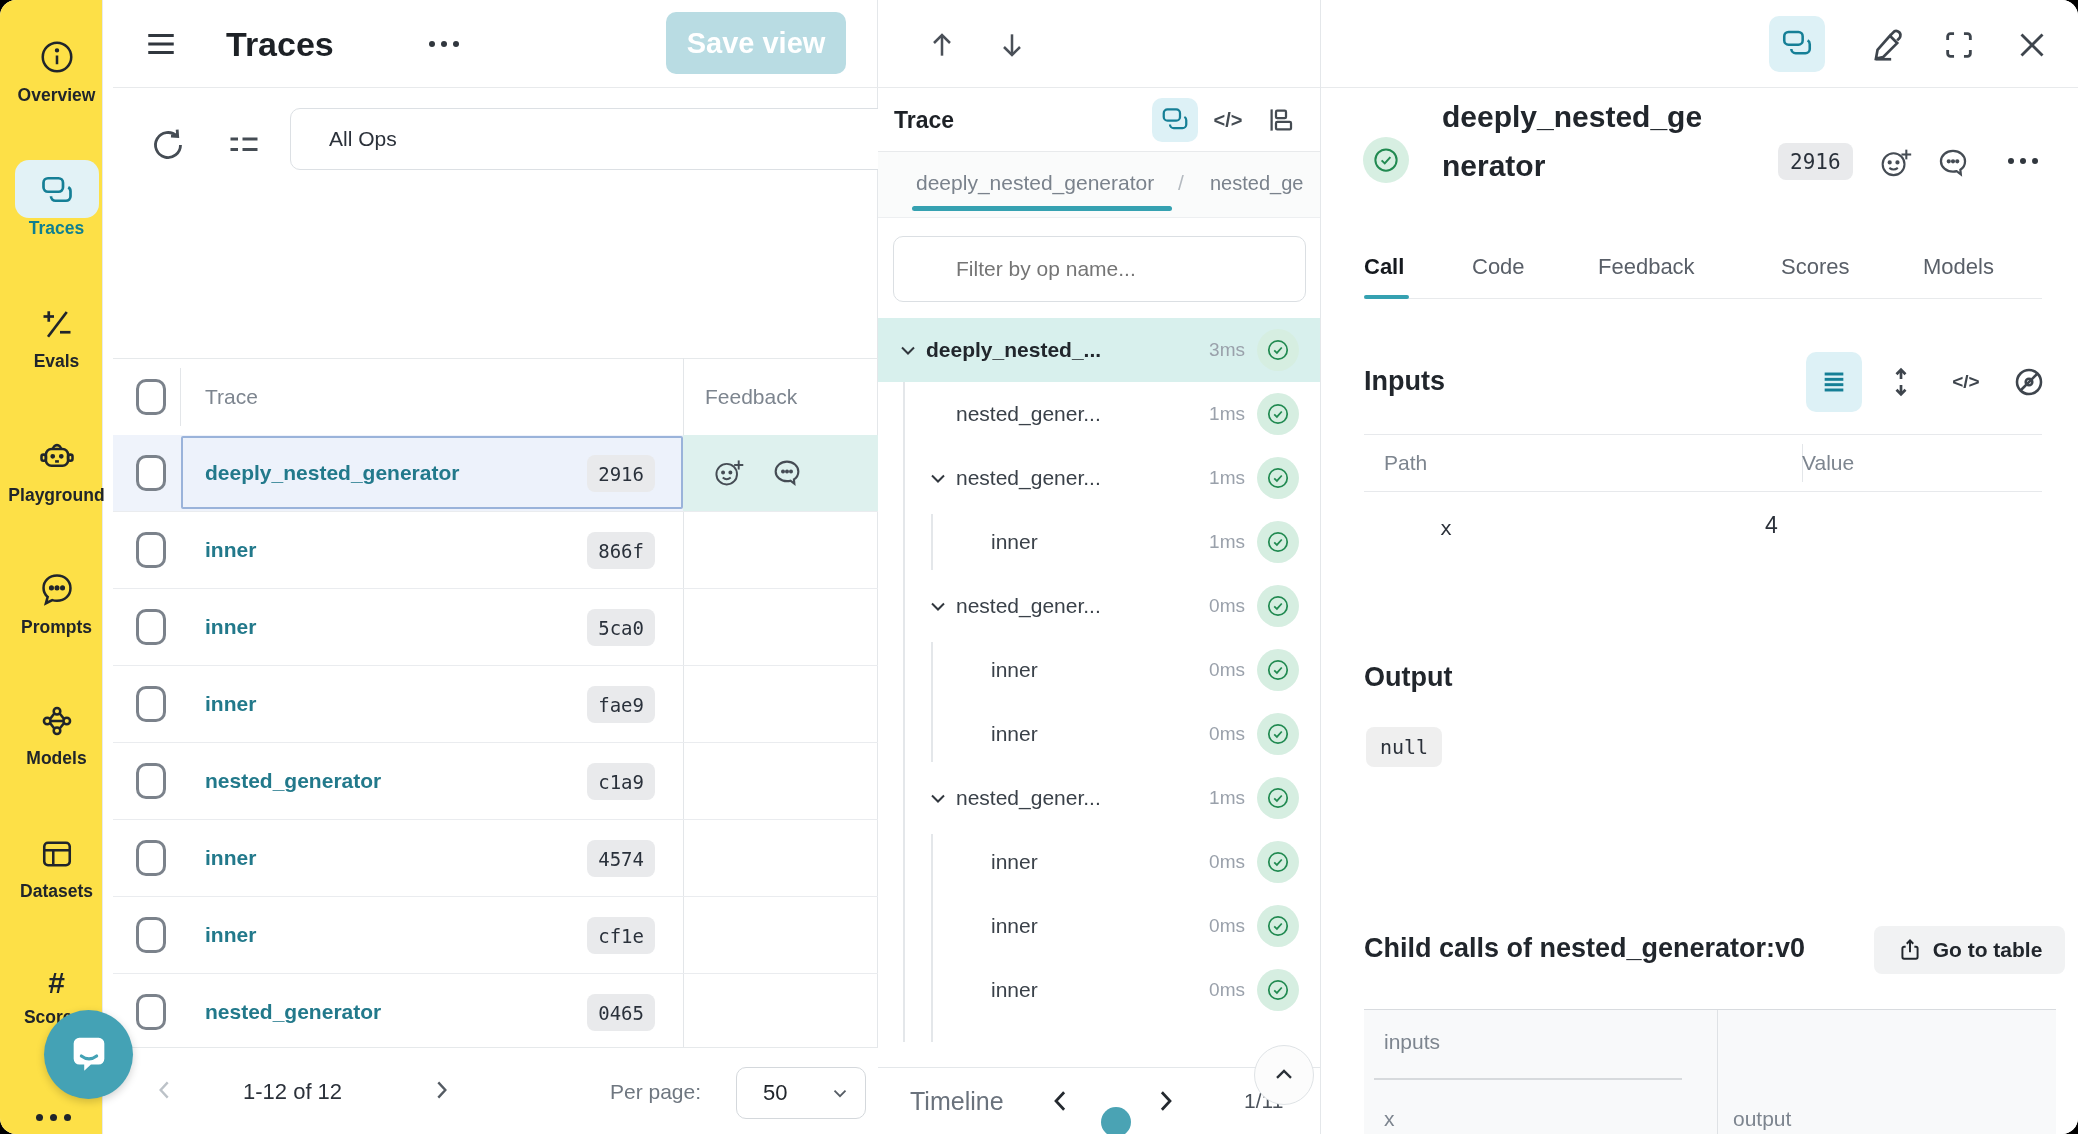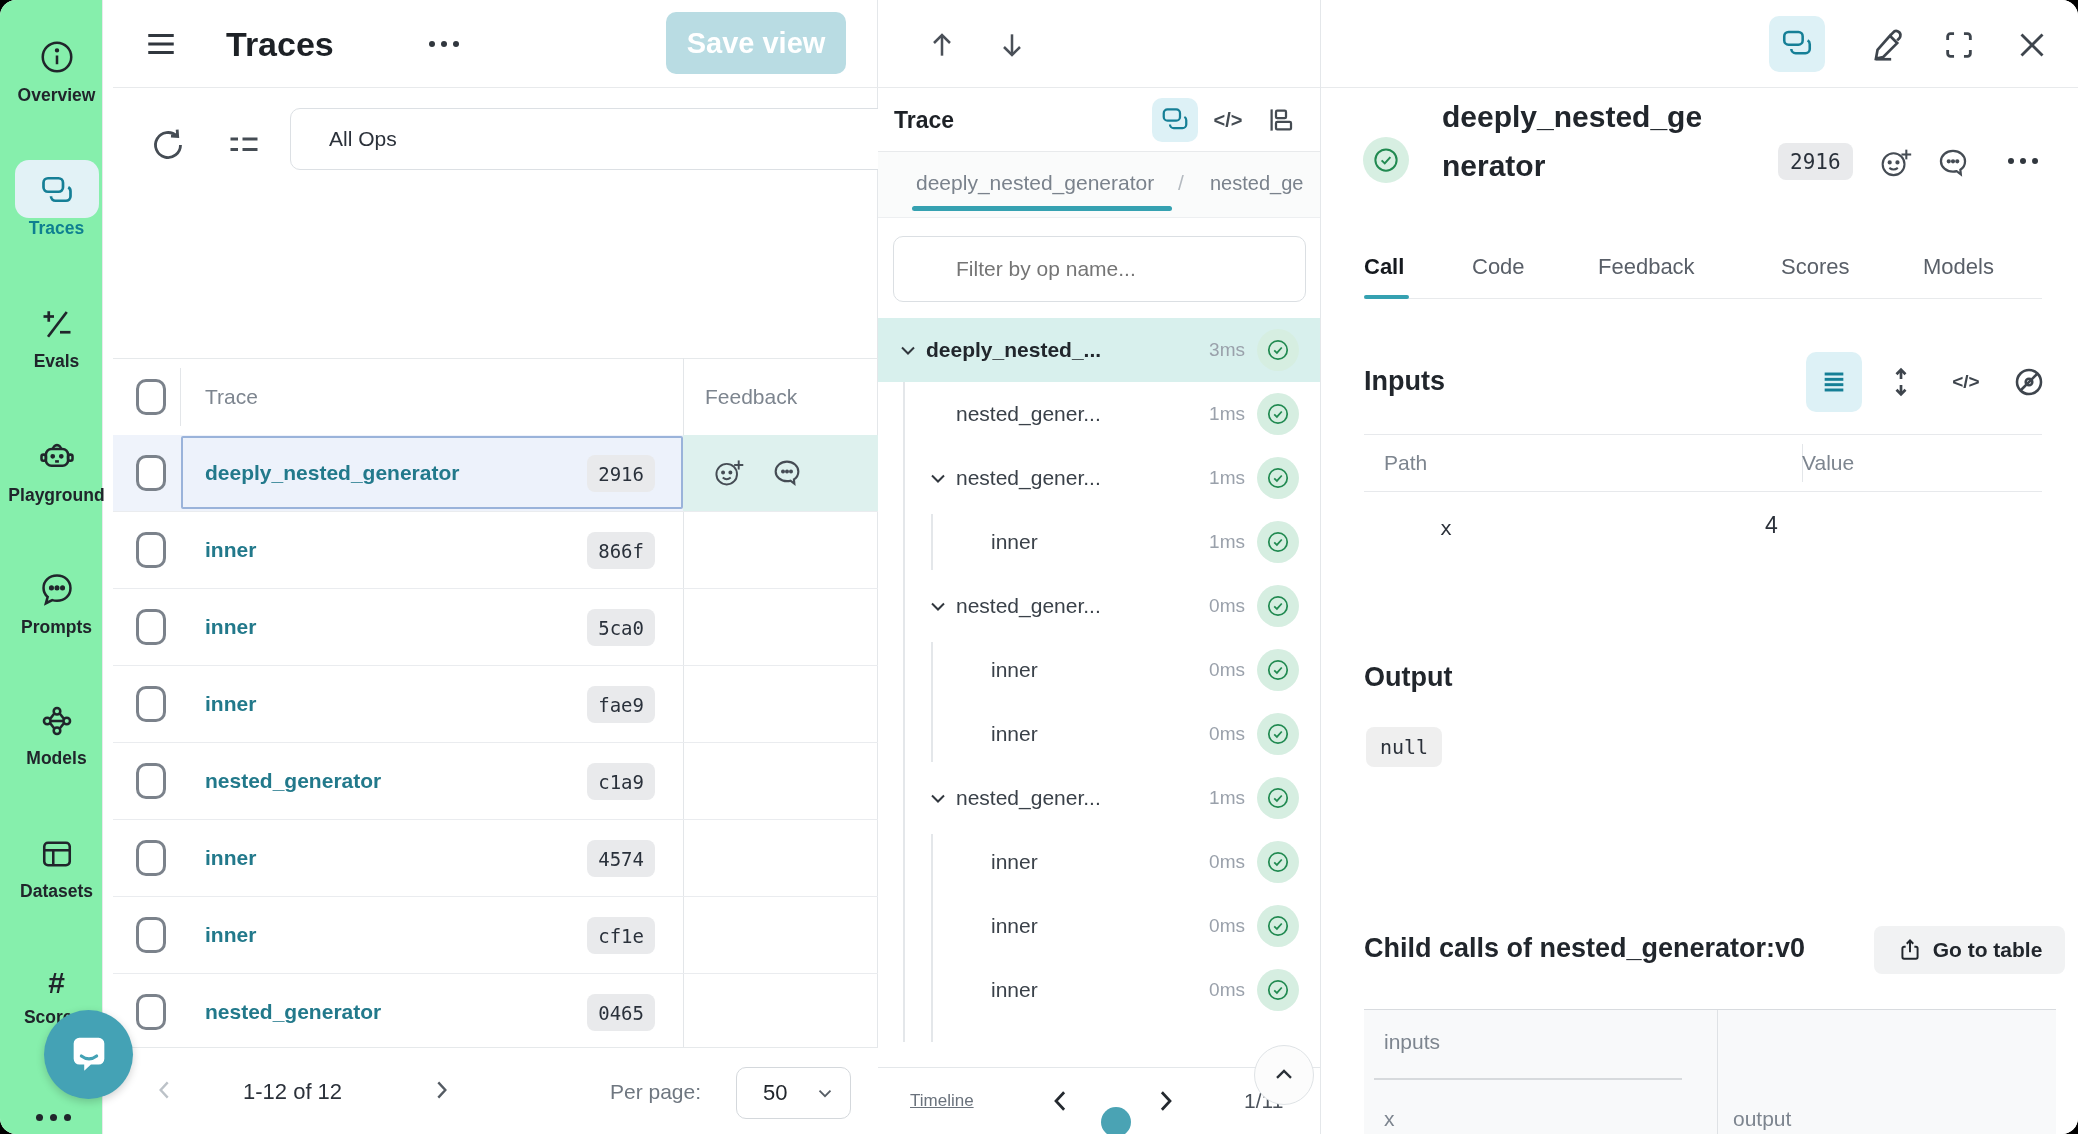--- a/index.html
+++ b/index.html
@@ -3,21 +3,21 @@
 <meta charset="utf-8">
 <style>
   * { box-sizing: border-box; margin: 0; padding: 0; }
   html,body { width:2078px; height:1134px; background:#000; font-family:"Liberation Sans","DejaVu Sans",sans-serif; }
   #app { position:absolute; top:0; left:0; width:2078px; height:1134px; background:#fff; border-radius:16px; overflow:hidden; }
   .abs { position:absolute; }
   .mono { font-family:"DejaVu Sans Mono","Liberation Mono",monospace; }
   svg { display:block; }
 
   
-  #sidebar { position:absolute; top:0; left:0; width:103px; height:1134px; border-right:1px solid #E8EAEC; background:#86efac; }
+  #sidebar { position:absolute; top:0; left:0; width:103px; height:1134px; border-right:1px solid #E8EAEC; background:#fde047; }
   .side-item { position:absolute; left:0; width:113px; display:flex; flex-direction:column; align-items:center; cursor:pointer; }
   .side-item .slabel { margin-top:9px; font-size:17.5px; font-weight:600; color:#20252B; }
   .side-item.active .slabel { color:#0E7F90; }
   .active-pill { position:absolute; left:15px; top:-13px; width:84px; height:58px; background:#E2F2F6; border-radius:14px; z-index:0; }
   .side-item .sicon { position:relative; z-index:1; }
   .hash-glyph { font-size:30px; font-weight:600; color:#20252B; line-height:30px; }
   #side-dots { position:absolute; left:36px; top:1114px; display:flex; gap:7px; }
   #side-dots i { width:7px; height:7px; border-radius:50%; background:#20252B; }
   #fab { position:absolute; left:44px; top:1010px; width:89px; height:89px; border-radius:50%; background:#44A2B5; z-index:30; display:flex; align-items:center; justify-content:center; box-shadow:0 3px 8px rgba(0,0,0,.18); }
 
@@ -44,21 +44,21 @@
   .trow .checkbox { position:absolute; left:23px; top:20px; }
   .trow .tname { position:absolute; left:92px; top:0; height:76px; display:flex; align-items:center; font-size:21px; font-weight:600; color:#22798B; }
   .trow .tbadge { position:absolute; right:223px; top:20px; height:37px; background:#E9EAEC; border-radius:8px; display:flex; align-items:center; padding:0 11px; font-size:19px; color:#2A313B; }
   .trow.selected .selbg { position:absolute; left:0; top:0; width:570px; height:76px; background:#EFF3FB; }
   .trow.selected .selfb { position:absolute; left:570px; top:0; width:195px; height:76px; background:#DEF1EE; }
   .trow.selected .selbox { position:absolute; left:68px; top:1px; width:502px; height:73px; background:#EDF2FB; border:2px solid #9AB3DA; border-radius:2px; }
   .trow .fb-icons { position:absolute; left:600px; top:0; height:76px; display:flex; align-items:center; gap:26px; }
   #lp-pagination { position:absolute; left:0; top:1047px; width:765px; height:87px; border-top:1px solid #E6E9EB; background:#fff; }
   #pag-range { position:absolute; left:130px; top:0; height:87px; display:flex; align-items:center; font-size:22px; color:#2B313A; }
   #per-page-label { position:absolute; left:497px; top:0; height:87px; display:flex; align-items:center; font-size:21px; color:#6F7780; }
-  #per-page-select { position:absolute; left:623px; top:19px; width:115px; height:52px; border:1.5px solid #D4D8DC; border-radius:10px; display:flex; align-items:center; justify-content:space-between; padding:0 14px 0 26px; cursor:pointer; background:#fff; }
+  #per-page-select { position:absolute; left:623px; top:19px; width:130px; height:52px; border:1.5px solid #D4D8DC; border-radius:10px; display:flex; align-items:center; justify-content:space-between; padding:0 14px 0 26px; cursor:pointer; background:#fff; }
   #per-page-select span { font-size:22px; color:#21262C; }
   .pag-chev { position:absolute; top:29px; }
 
   
   #mid-panel { position:absolute; top:0; left:878px; width:443px; height:1134px; background:#fff; border-right:1px solid #E4E7EA; overflow:hidden; }
   #mp-nav { position:absolute; left:0; top:0; width:443px; height:88px; border-bottom:1px solid #E8EAEC; }
   #mp-header { position:absolute; left:0; top:88px; width:443px; height:64px; border-bottom:1px solid #E8EAEC; }
   #mp-header-title { position:absolute; left:16px; top:0; height:64px; display:flex; align-items:center; font-size:23px; font-weight:700; color:#1D2126; }
   .icon-btn { display:flex; align-items:center; justify-content:center; border-radius:10px; cursor:pointer; }
   .icon-btn.on { background:#DDF1F6; }
@@ -74,21 +74,21 @@
   .tree-row .chev { width:30px; height:64px; display:flex; align-items:center; flex:none; }
   .tree-row .tn { flex:1; font-size:21px; color:#3A4149; overflow:hidden; white-space:nowrap; }
   .tree-row.selected .tn { color:#21262C; font-weight:600; }
   .tree-row .dur { font-size:19px; color:#9AA1AB; margin-right:12px; flex:none; }
   .tree-row .chk { width:42px; height:42px; border-radius:50%; background:#D6EEE1; display:flex; align-items:center; justify-content:center; margin-right:22px; flex:none; }
   .lvl1 { padding-left:18px; } .lvl2 { padding-left:48px; } .lvl3 { padding-left:83px; }
   .guide { position:absolute; width:1.5px; background:#E4E7EA; }
   #mp-footline { position:absolute; left:0; top:1067px; width:443px; height:1px; background:#E4E7EA; }
   #scrolltop-btn { position:absolute; left:376px; top:1045px; width:60px; height:60px; border-radius:50%; background:#FCFCFC; border:1px solid #DFE3E6; display:flex; align-items:center; justify-content:center; cursor:pointer; z-index:5; }
   #mp-footer { position:absolute; left:0; top:1068px; width:443px; height:66px; }
-  #timeline-label { position:absolute; left:32px; top:0; height:66px; display:flex; align-items:center; font-size:17px; color:#6A727C; cursor:pointer;text-decoration:underline; }
+  #timeline-label { position:absolute; left:32px; top:0; height:66px; display:flex; align-items:center; font-size:25px; color:#6A727C; cursor:pointer; }
   #tl-prev { position:absolute; left:168px; top:18px; cursor:pointer; }
   #tl-dot { position:absolute; left:223px; top:39px; width:30px; height:30px; border-radius:50%; background:#4AA3B4; cursor:pointer; }
   #tl-next { position:absolute; left:272px; top:18px; cursor:pointer; }
   #tl-page { position:absolute; left:366px; top:0; height:66px; display:flex; align-items:center; font-size:21px; color:#4A515A; }
 
   
   #right-panel { position:absolute; top:0; left:1321px; width:757px; height:1134px; background:#fff; }
   #rp-toolbar { position:absolute; left:0; top:0; width:757px; height:88px; border-bottom:1px solid #E8EAEC; }
   #rp-status { position:absolute; left:42px; top:137px; width:46px; height:46px; border-radius:50%; background:#D7EFE2; display:flex; align-items:center; justify-content:center; }
   #rp-title { position:absolute; left:121px; top:92px; width:272px; font-size:30px; font-weight:700; color:#21262C; line-height:49px; word-break:break-all; }

